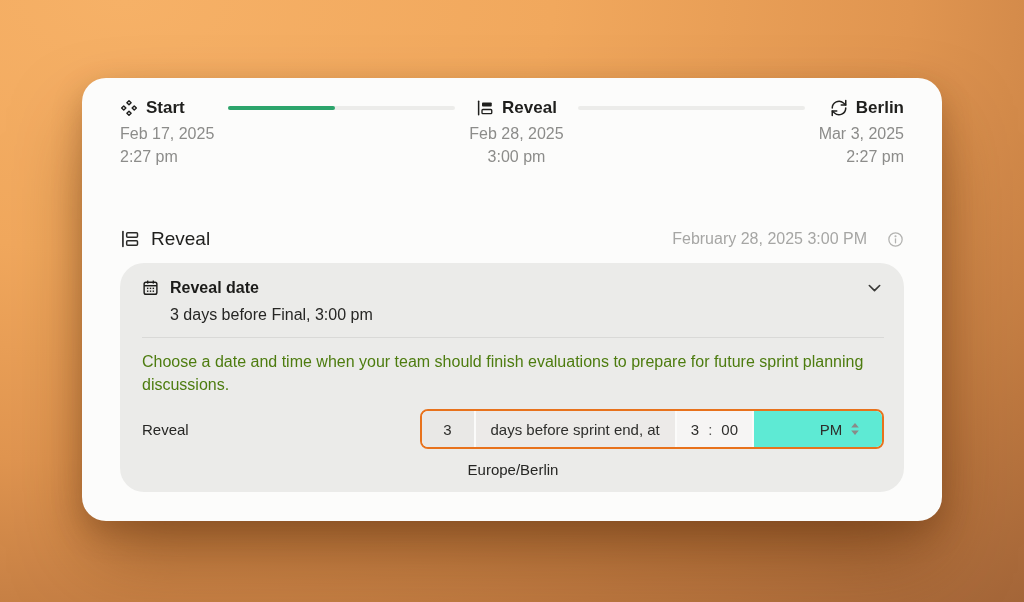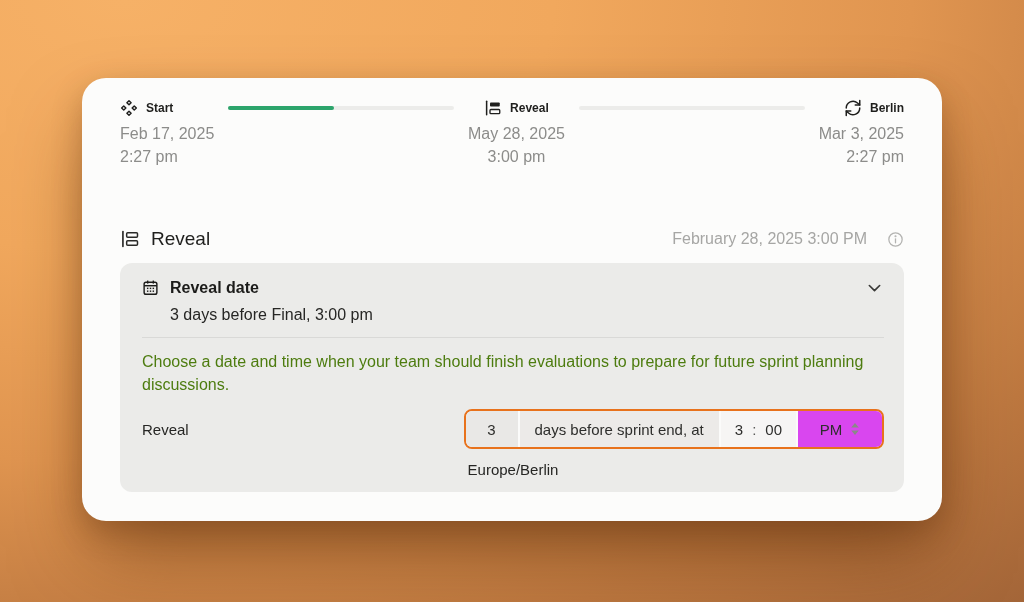--- a/index.html
+++ b/index.html
@@ -17,60 +17,60 @@
     width:860px; height:443px; box-sizing:border-box;
     background:#fcfcfb; border-radius:24px;
     padding:19px 38px 0 38px;
     box-shadow:0 40px 80px -12px rgba(92,48,12,.55), 0 12px 30px rgba(92,48,12,.3);
   }
 
   
   .timeline { display:flex; align-items:flex-start; }
   .ms { display:flex; flex-direction:column; }
   .ms-head { display:flex; align-items:center; gap:8px; height:22px;
-             font-weight:700; font-size:12px; color:#1f1f1d; }
+             font-weight:700; font-size:17px; color:#1f1f1d; }
   .ms-dates { font-size:16px; color:#8c8c8a; line-height:23px; margin-top:3px; }
   .ms.c-left  { align-items:flex-start; } .ms.c-left  .ms-dates { text-align:left; }
   .ms.c-mid   { align-items:center; }     .ms.c-mid   .ms-dates { text-align:center; }
   .ms.c-right { align-items:flex-end; }   .ms.c-right .ms-dates { text-align:right; }
   .connector { flex:1; height:4px; border-radius:2px; background:#ececea;
                margin:9px 14px 0 14px; position:relative; }
   .connector .done { position:absolute; left:0; top:0; height:100%;
                      border-radius:2px; background:#2ca46b; }
 
   
   .section-head { display:flex; align-items:center; margin-top:60px; }
   .section-title { display:flex; align-items:center; gap:11px;
                    font-size:19px; font-weight:500; color:#1f1f1d; }
   .section-date { margin-left:auto; display:flex; align-items:center; gap:20px;
                   font-size:16px; color:#a6a6a4; }
 
   
-  .panel { margin-top:13px; background:#ebebe9; border-radius:12px;
+  .panel { margin-top:13px; background:#ebebe9; border-radius:24px;
            padding:15px 20px 14px 22px; }
   .panel-head { display:flex; align-items:center; gap:11px; cursor:pointer; }
   .panel-title { font-size:16px; font-weight:700; color:#1c1c1a; }
   .panel-chevron { margin-left:auto; display:flex; align-items:center; }
   .panel-summary { margin:9px 0 0 28px; font-size:16px; color:#262624; }
   .divider { height:1px; background:#d9d9d7; margin-top:13px; }
   .desc { margin-top:13px; font-size:16px; color:#4d7c0f;
           line-height:1.42; max-width:756px; }
 
   .control-row { display:flex; align-items:center; margin-top:13px; }
   .control-label { font-size:15px; color:#262624; }
   .control-group { margin-left:auto; display:flex; align-items:stretch;
                    border:2px solid #e8721c; border-radius:8px; overflow:hidden;
                    background:#fbfbfa; gap:2px; height:36px; }
   .cell { display:flex; align-items:center; justify-content:center;
           font-size:15px; color:#2e2e2c; }
   .cell.days   { width:52px;  background:#e9e8e6; }
   .cell.phrase { padding:0 15px; background:#eceae8; }
   .cell.time   { padding:0 14px; background:#f6f5f4; gap:9px; }
   .cell.time .colon { color:#5a5a58; }
-  .cell.ampm   { width:84px; background:#d946ef; gap:8px; }
+  .cell.ampm   { width:84px; background:#5eead4; gap:8px;padding-left:44px; }
 
   .tz-row { display:flex; justify-content:center; margin-top:12px;
             font-size:15px; color:#262624; }
 
   .icon { display:inline-flex; flex:none; }
 </style>
 </head>
 <body>
 
 <div class="stage">
@@ -105,21 +105,21 @@
           <span class="icon">
             <svg width="18" height="18" viewBox="0 0 24 24" fill="none">
               <line x1="3.5" y1="3" x2="3.5" y2="21" stroke="#1f1f1d" stroke-width="2" stroke-linecap="round"></line>
               <rect x="8" y="4.5" width="13" height="5.5" rx="1.2" fill="#1f1f1d"></rect>
               <rect x="8" y="14" width="13" height="5.5" rx="1.2" fill="none" stroke="#1f1f1d" stroke-width="1.8"></rect>
             </svg>
           </span>
           <span>Reveal</span>
         </div>
         <div class="ms-dates">
-          <div>May 28, 2025</div>
+          <div>Feb 28, 2025</div>
           <div>3:00 pm</div>
         </div>
       </div>
 
       <div class="connector"></div>
 
       <div class="ms c-right">
         <div class="ms-head">
           <span class="icon">
             <svg width="18" height="18" viewBox="0 0 24 24" fill="none" stroke="#1f1f1d" stroke-width="2" stroke-linecap="round" stroke-linejoin="round">

